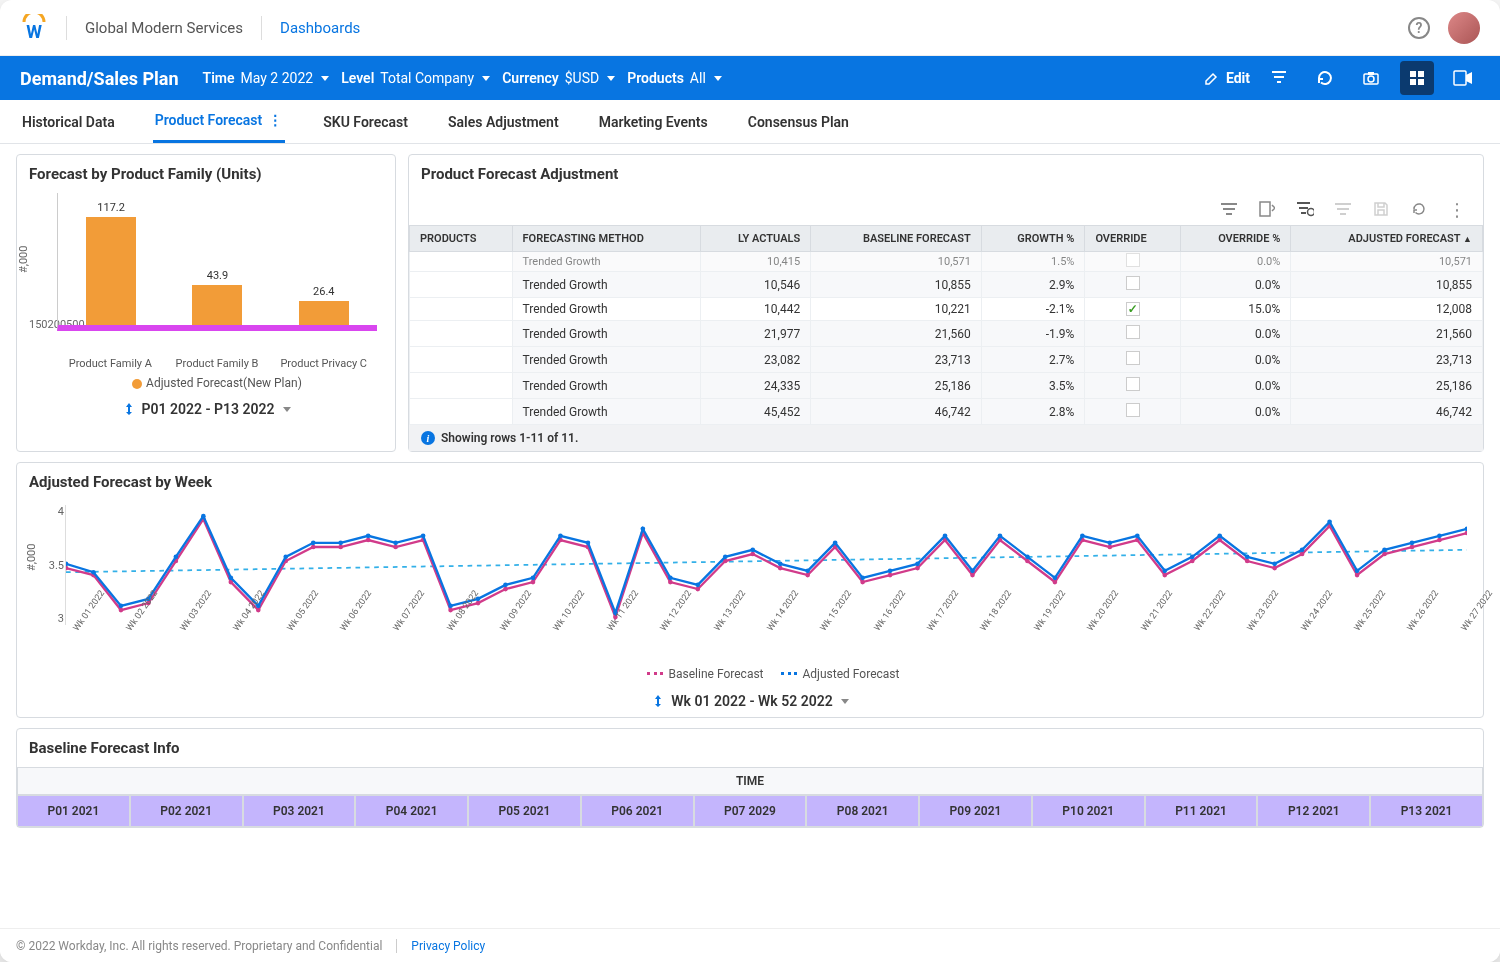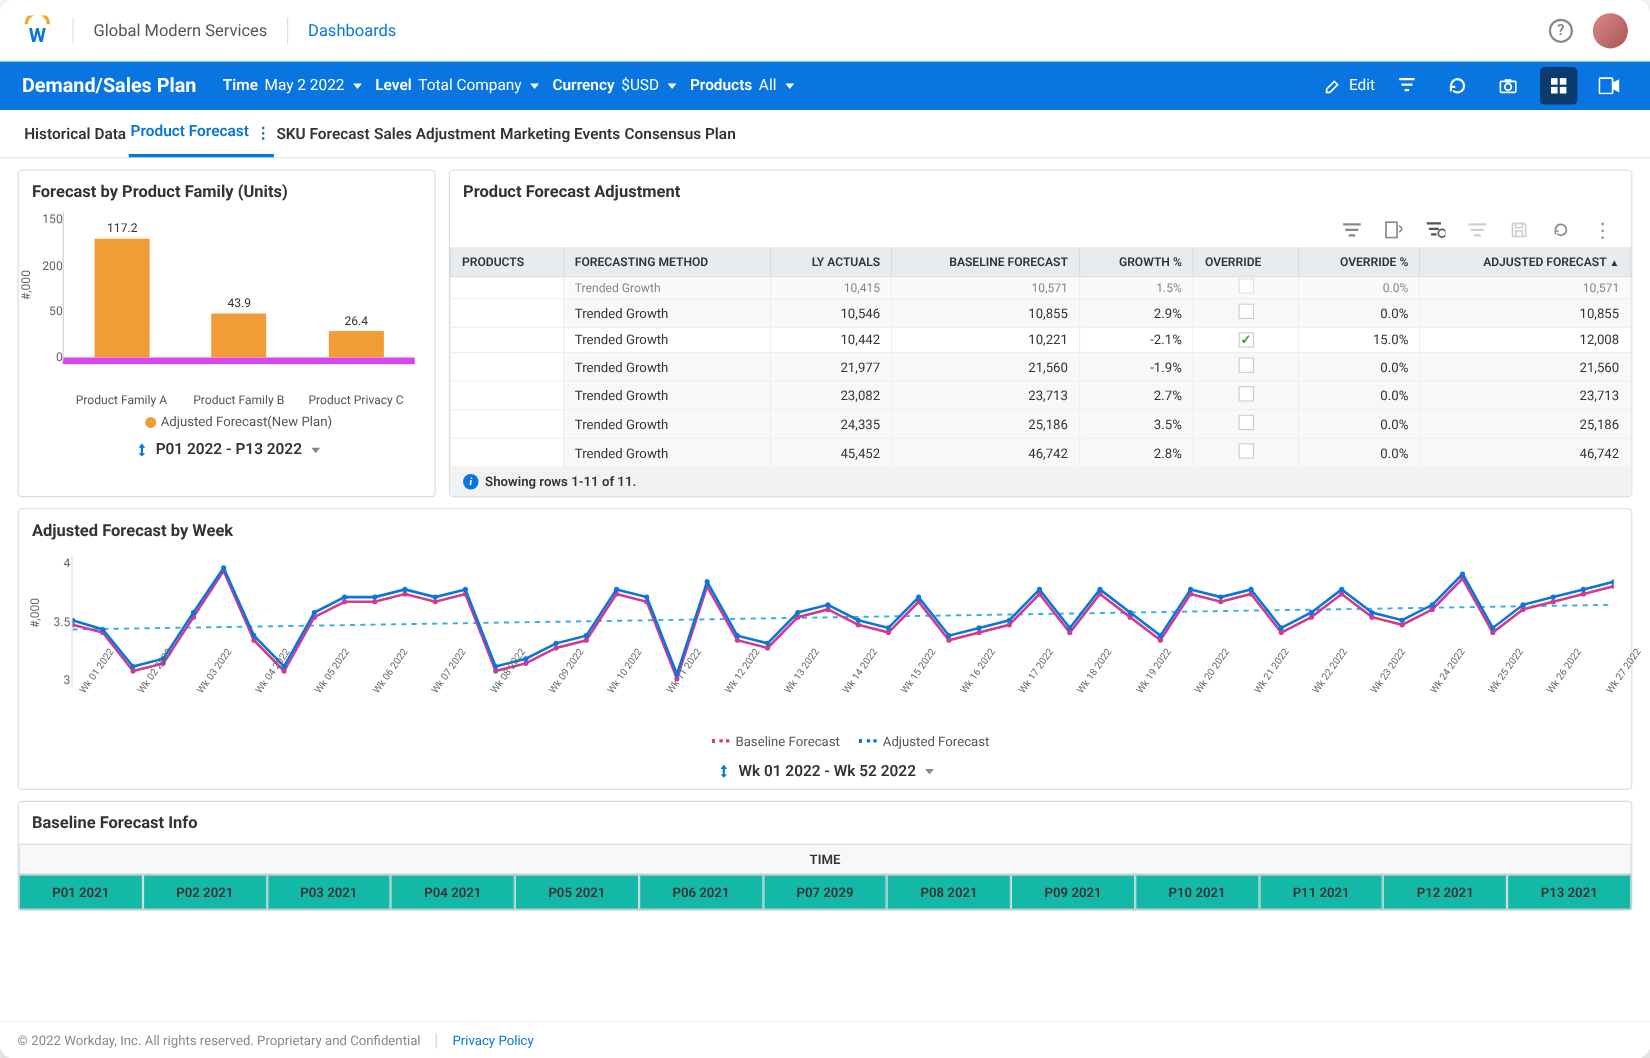--- a/index.html
+++ b/index.html
@@ -18,42 +18,42 @@
 
 .bluebar { height: 44px; background: #0875e1; color: #fff; display: flex; align-items: center; padding: 0 20px; gap: 12px; font-size: 14px; }
 .bluebar .title { font-weight: 700; font-size: 18px; margin-right: 12px; }
 .bluebar .filter { display: flex; align-items: center; gap: 6px; cursor: pointer; }
 .bluebar .label { font-weight: 600; }
 .bluebar .value { }
 .chev { display:inline-block; width:0; height:0; border-left:4px solid transparent; border-right:4px solid transparent; border-top:5px solid currentColor; margin-left:2px;}
 .bluebar .spacer { flex: 1; }
 .bluebar .icon-btn { width: 34px; height: 34px; display:flex; align-items:center; justify-content:center; border-radius:4px; cursor:pointer; }
 .bluebar .icon-btn.active { background: #0b3a6f; }
-.bluebar .edit-btn { display:flex; align-items:center; gap:6px; cursor:pointer; font-weight:400;}
-
-
-.tabs { height: 44px; display: flex; align-items: center; padding: 0 20px; border-bottom: 1px solid #e1e4e8; font-size: 14px; color: #333; }
+.bluebar .edit-btn { display:flex; align-items:center; gap:6px; cursor:pointer; font-weight:700;}
+
+
+.tabs { height: 44px; display: flex; align-items: center; padding: 0 20px; gap: 36px; border-bottom: 1px solid #e1e4e8; font-size: 14px; color: #333; }
 .tab { padding: 0 2px; height: 100%; display: flex; align-items: center; cursor: pointer; font-weight: 600; color:#333; }
 .tab.active { color: #0875e1; border-bottom: 3px solid #0875e1; }
 .tab .more { margin-left: 6px; color:#0875e1; letter-spacing:1px; }
 
 
 .content { padding: 10px 16px 0 16px; height: calc(100% - 56px - 44px - 44px - 34px); overflow: hidden; }
 .row { display: flex; gap: 12px; }
 .card { border: 1px solid #d7dbe0; border-radius: 4px; background: #fff; }
 .card-header { font-weight: 700; font-size: 15px; padding: 10px 12px; }
 .forecast-family { width: 380px; }
 .forecast-family .chart-area { padding: 0 18px 6px 40px; position: relative; height: 200px; }
 .forecast-adj { flex: 1; }
 .pin-range { display:flex; align-items:center; justify-content:center; gap:6px; padding:8px 0; font-size:14px; font-weight:600; color:#333; }
 .pin-range svg { color:#0875e1; }
 
 
 .barchart { position: relative; height: 160px; }
-.bar-axis { position:absolute; left:-28px; top:0; bottom:22px; width:28px; display:flex; flex-direction:column; justify-content:space-between; align-items:flex-end; font-size:11px; color:#666; }
+.bar-axis { position:absolute; left:-28px; top:0; bottom:22px; width:28px; display:flex; flex-direction:row; justify-content:space-between; align-items:flex-end; font-size:11px; color:#666; }
 .bar-plot { position:absolute; left:0; right:0; top:0; bottom:22px; display:flex; align-items:flex-end; justify-content:space-around; border-left:1px solid #ccc; border-bottom:6px solid #d946ef; }
 .bar-plot .bargroup { flex:1; display:flex; flex-direction:column; align-items:center; position:relative; }
 .bar { width: 50px; background:#f29c38; }
 .bar-label { font-size:11px; position:absolute; top:-16px; }
 .bar-catlabels { display:flex; }
 .bar-catlabels span { flex:1; text-align:center; font-size:11px; color:#555; margin-top:4px; overflow:hidden; white-space:nowrap; text-overflow:ellipsis;}
 .legend { text-align:center; font-size:12px; color:#555; margin-top:6px; }
 .legend .dot { display:inline-block; width:10px; height:10px; border-radius:50%; background:#f29c38; margin-right:4px; vertical-align:middle;}
 .ylabel { position:absolute; left:0; top:80px; transform:rotate(-90deg); transform-origin:left top; font-size:11px; color:#666; }
 
@@ -82,21 +82,21 @@
 .line-legend .seg { display:inline-block; width:16px; border-top:3px dotted; margin:0 6px 2px 14px; vertical-align:middle; }
 .y-axis-line { position:absolute; left:-30px; top:0; bottom:0; width:28px; display:flex; flex-direction:column; justify-content:space-between; align-items:flex-end; font-size:11px; color:#666; }
 
 
 .baseline { margin-top:10px; }
 .baseline-table { display:flex; font-size:12px; }
 .baseline-table .acc { width:170px; border:1px solid #d7dbe0; display:flex; align-items:center; padding:0 12px; font-weight:700; background:#f7f8fa; }
 .baseline-table .periods { flex:1; }
 .baseline-table .time-header { text-align:center; padding:6px; border:1px solid #d7dbe0; font-weight:600; background:#f7f8fa; }
 .baseline-table .period-row { display:flex; }
-.baseline-table .period-row span { flex:1; text-align:center; padding:8px 4px; border:1px solid #d7dbe0; background:#14b8a6; font-weight:600; }
+.baseline-table .period-row span { flex:1; text-align:center; padding:8px 4px; border:1px solid #d7dbe0; background:#c4b5fd; font-weight:600; }
 
 
 .footer { position:absolute; bottom:0; left:0; right:0; height:34px; display:flex; align-items:center; padding:0 16px; font-size:12px; color:#888; border-top:1px solid #eee; background:#fff; gap:14px;}
 .footer .sep { width:1px; height:14px; background:#ccc; }
 .footer a { color:#0875e1; }
 
 svg { display:block; }
 </style>
 </head>
 <body>

